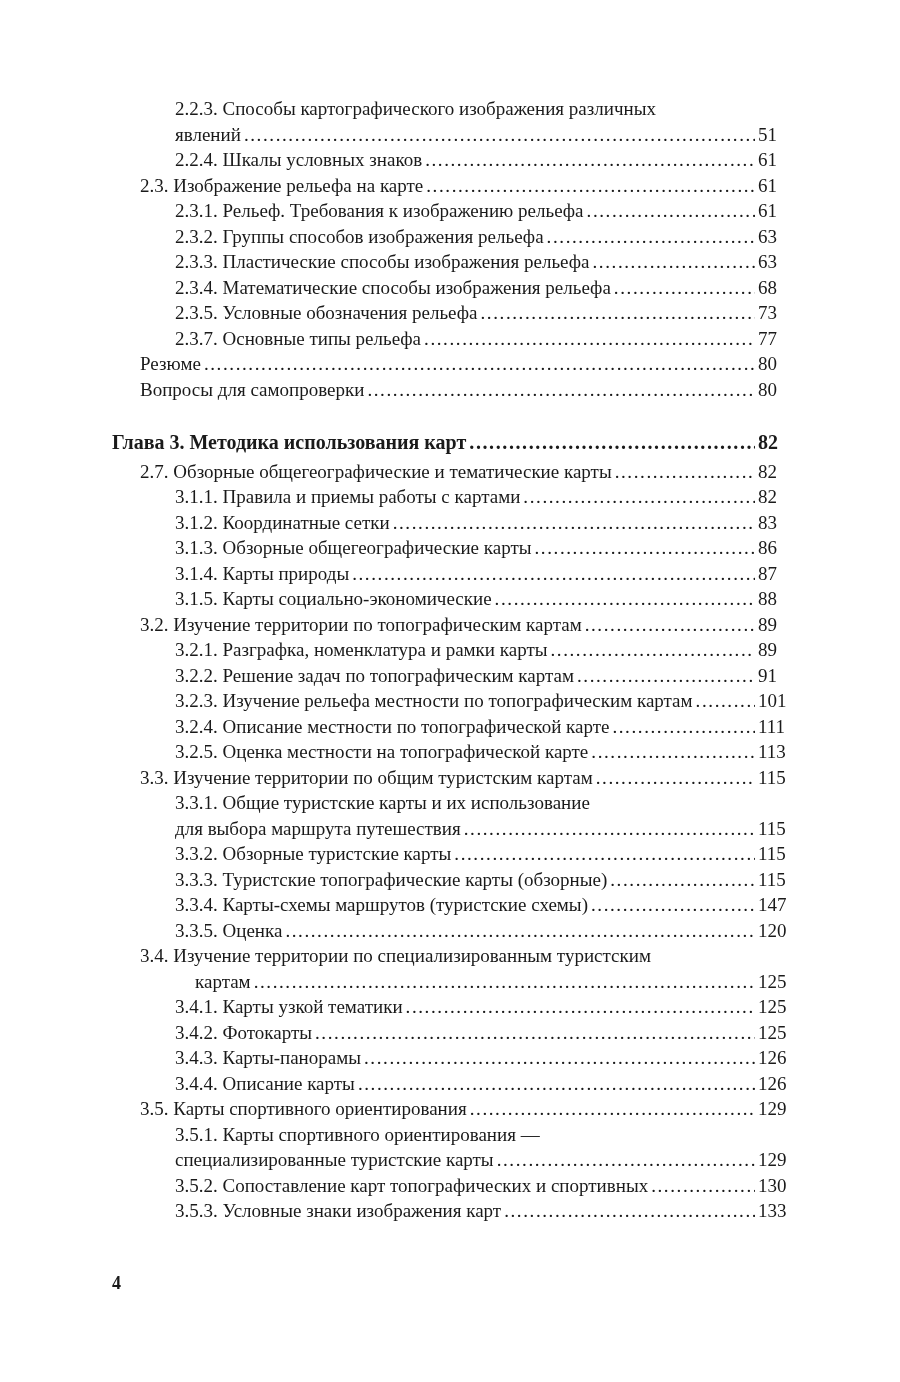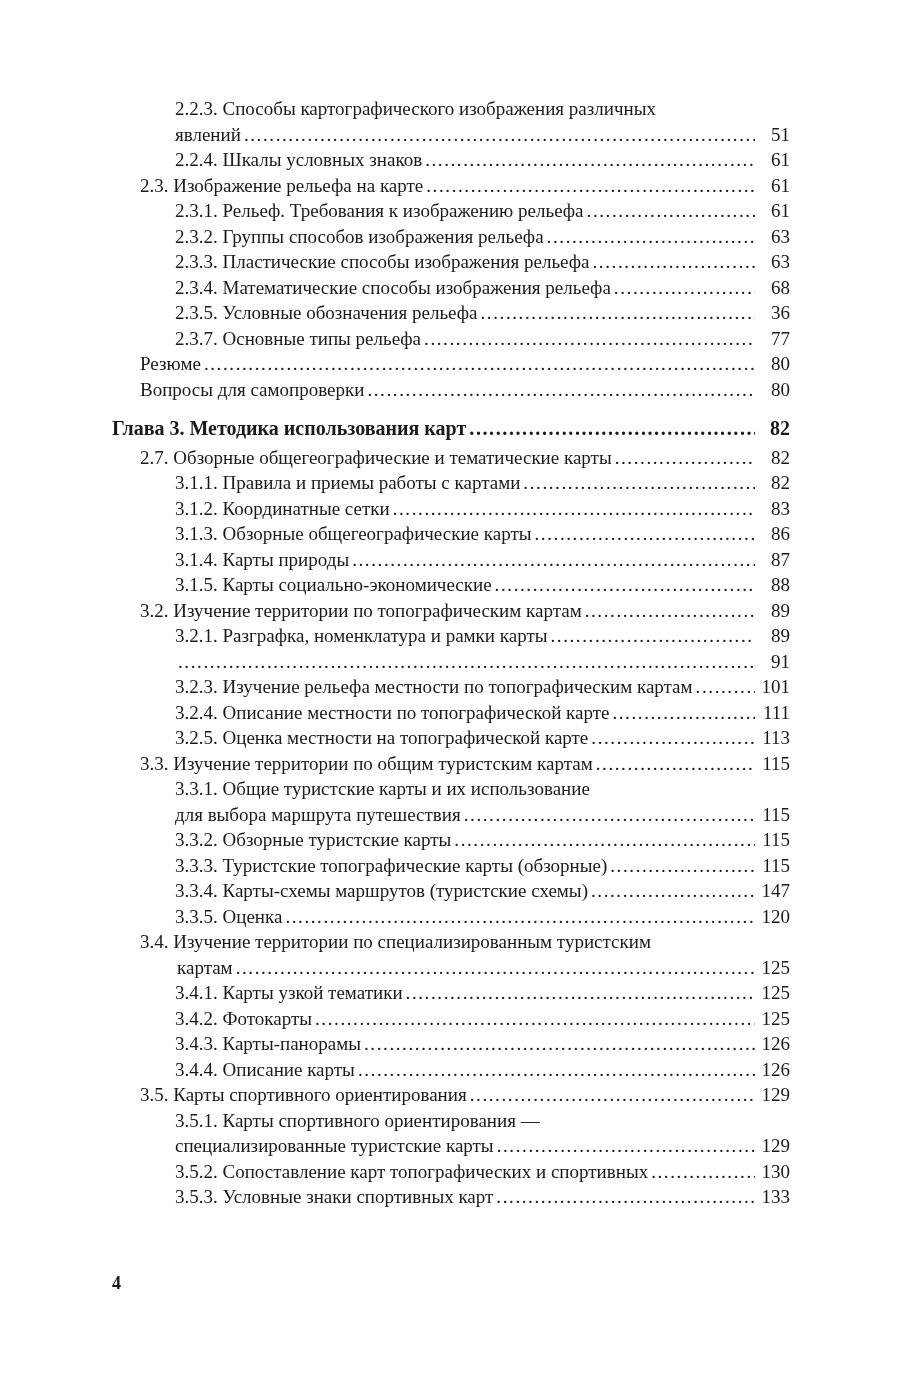--- a/index.html
+++ b/index.html
@@ -28,44 +28,43 @@
     font-size: 19px;
     line-height: 25.5px;
   }
   .entry.lvl0 { margin-left: 0; }
   .entry.lvl1 { margin-left: 28px; }
   .entry.lvl2 { margin-left: 63px; }
   .line {
     display: flex;
     align-items: baseline;
   }
-  .entry.lvl1 .line.cont { margin-left: 37px; }
+  .entry.lvl1 .line.cont { margin-left: 55px; }
   .label { white-space: nowrap; text-align: right; }
   .entry.italic .label { }
   .entry.bold {
     font-weight: bold;
     font-size: 20px;
-    margin-top: 14px;
+    margin-top: 28px;
     margin-bottom: 3px;
   }
   .dots {
     flex: 1 1 auto;
     overflow: hidden;
     white-space: nowrap;
     margin: 0 3px;
     min-width: 10px;
   }
   .dots::after {
     content: "...........................................................................................................................................................";
     letter-spacing: 1.6px;
   }
   .pg {
     flex: 0 0 auto;
     min-width: 32px;
-    text-align: right;
     white-space: nowrap;
   }
   .folio {
     position: absolute;
     left: 112px;
     bottom: 88px;
     font-size: 18px;
     font-weight: bold;
   }
 </style>
@@ -124,21 +123,21 @@
           <div class="line last">
             <span class="label">2.3.4. Математические способы изображения рельефа</span>
             <span class="dots"></span>
             <span class="pg">68</span>
           </div>
         </div>
         <div class="entry lvl2">
           <div class="line last">
             <span class="label">2.3.5. Условные обозначения рельефа</span>
             <span class="dots"></span>
-            <span class="pg">36</span>
+            <span class="pg">73</span>
           </div>
         </div>
         <div class="entry lvl2">
           <div class="line last">
             <span class="label">2.3.7. Основные типы рельефа</span>
             <span class="dots"></span>
             <span class="pg">77</span>
           </div>
         </div>
         <div class="entry lvl1 italic">
@@ -213,20 +212,21 @@
         </div>
         <div class="entry lvl2">
           <div class="line last">
             <span class="label">3.2.1. Разграфка, номенклатура и рамки карты</span>
             <span class="dots"></span>
             <span class="pg">89</span>
           </div>
         </div>
         <div class="entry lvl2">
           <div class="line last">
+            <span class="label">3.2.2. Решение задач по топографическим картам</span>
             <span class="dots"></span>
             <span class="pg">91</span>
           </div>
         </div>
         <div class="entry lvl2">
           <div class="line last">
             <span class="label">3.2.3. Изучение рельефа местности по топографическим картам</span>
             <span class="dots"></span>
             <span class="pg">101</span>
           </div>
@@ -347,21 +347,21 @@
         </div>
         <div class="entry lvl2">
           <div class="line last">
             <span class="label">3.5.2. Сопоставление карт топографических и спортивных</span>
             <span class="dots"></span>
             <span class="pg">130</span>
           </div>
         </div>
         <div class="entry lvl2">
           <div class="line last">
-            <span class="label">3.5.3. Условные знаки спортивных карт</span>
+            <span class="label">3.5.3. Условные знаки изображения карт</span>
             <span class="dots"></span>
             <span class="pg">133</span>
           </div>
         </div>
       </div>
   </div>
   <div class="folio">4</div>
 </div>
 
 </body></html>

